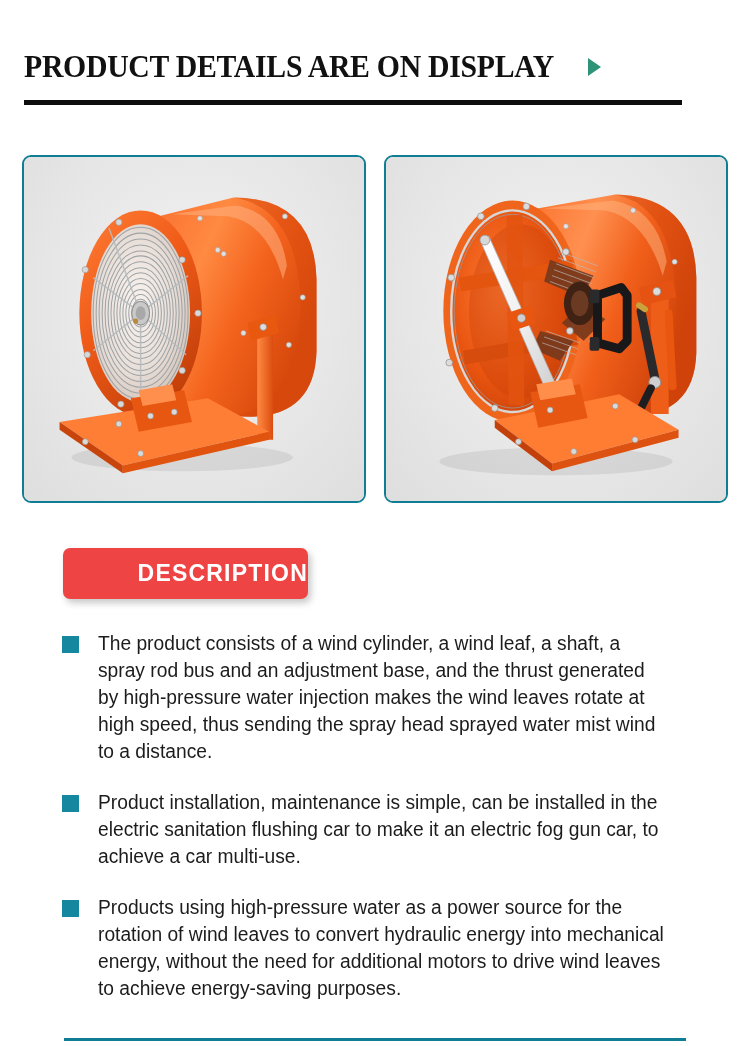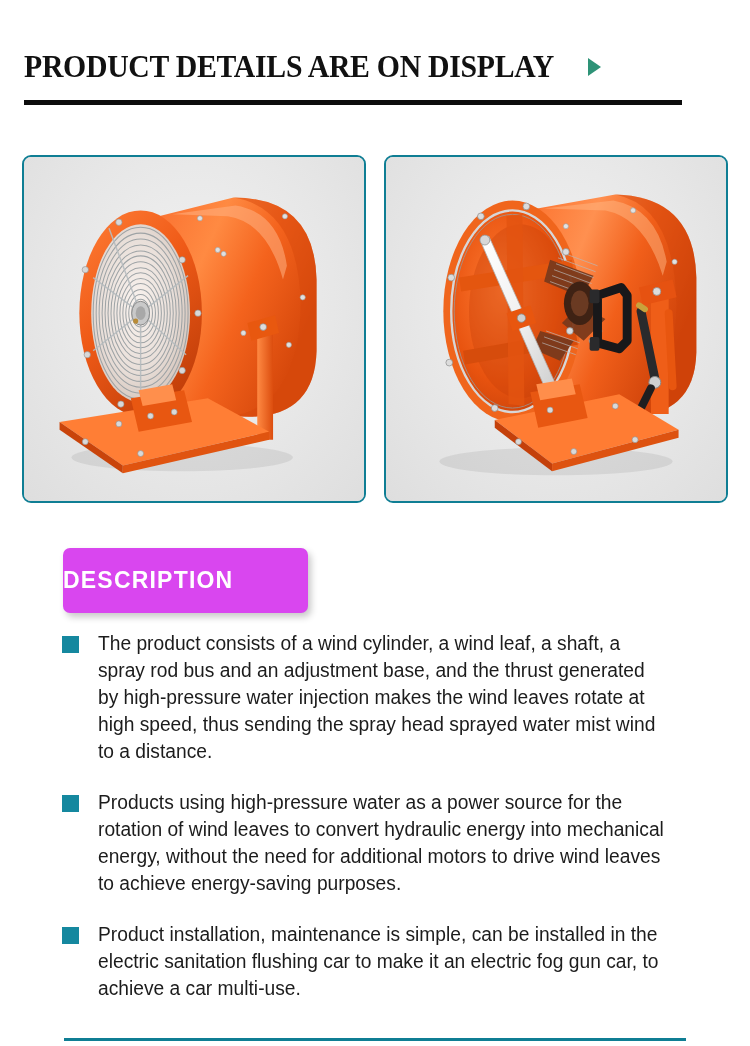--- a/index.html
+++ b/index.html
@@ -92,27 +92,27 @@
   
   .fan-wrap { position:absolute; inset:0; }
   .fan-svg { position:absolute; left:0; top:0; width:100%; height:100%; }
 
   
   .desc-tab {
     position:absolute;
     left:63px;
     top:548px;
     width:245px;
-    height:65px;
-    background:#d946ef;
+    height:51px;
+    background:#ef4444;
     border-radius:7px;
     box-shadow:3px 4px 7px rgba(0,0,0,0.22);
     display:flex;
     align-items:center;
-    justify-content:flex-start;
+    justify-content:flex-end;
   }
   .desc-tab-label {
     color:#ffffff;
     font-size:23px;
     font-weight:bold;
     letter-spacing:1.2px;
   }
 
   
   .desc-list {
@@ -411,24 +411,24 @@
 
   <div class="desc-list">
 
     <div class="desc-item">
       <span class="desc-bullet"></span>
       <div class="desc-text">The product consists of a wind cylinder, a wind leaf, a shaft, a spray rod bus and an adjustment base, and the thrust generated by high-pressure water injection makes the wind leaves rotate at high speed, thus sending the spray head sprayed water mist wind to a distance.</div>
     </div>
 
     <div class="desc-item">
       <span class="desc-bullet"></span>
-      <div class="desc-text">Products using high-pressure water as a power source for the rotation of wind leaves to convert hydraulic energy into mechanical energy, without the need for additional motors to drive wind leaves to achieve energy-saving purposes.</div>
+      <div class="desc-text">Product installation, maintenance is simple, can be installed in the electric sanitation flushing car to make it an electric fog gun car, to achieve a car multi-use.</div>
     </div>
 
     <div class="desc-item">
       <span class="desc-bullet"></span>
-      <div class="desc-text">Product installation, maintenance is simple, can be installed in the electric sanitation flushing car to make it an electric fog gun car, to achieve a car multi-use.</div>
+      <div class="desc-text">Products using high-pressure water as a power source for the rotation of wind leaves to convert hydraulic energy into mechanical energy, without the need for additional motors to drive wind leaves to achieve energy-saving purposes.</div>
     </div>
   </div>
 
   <div class="bottom-rule"></div>
 
 </div>
 
 </body></html>

